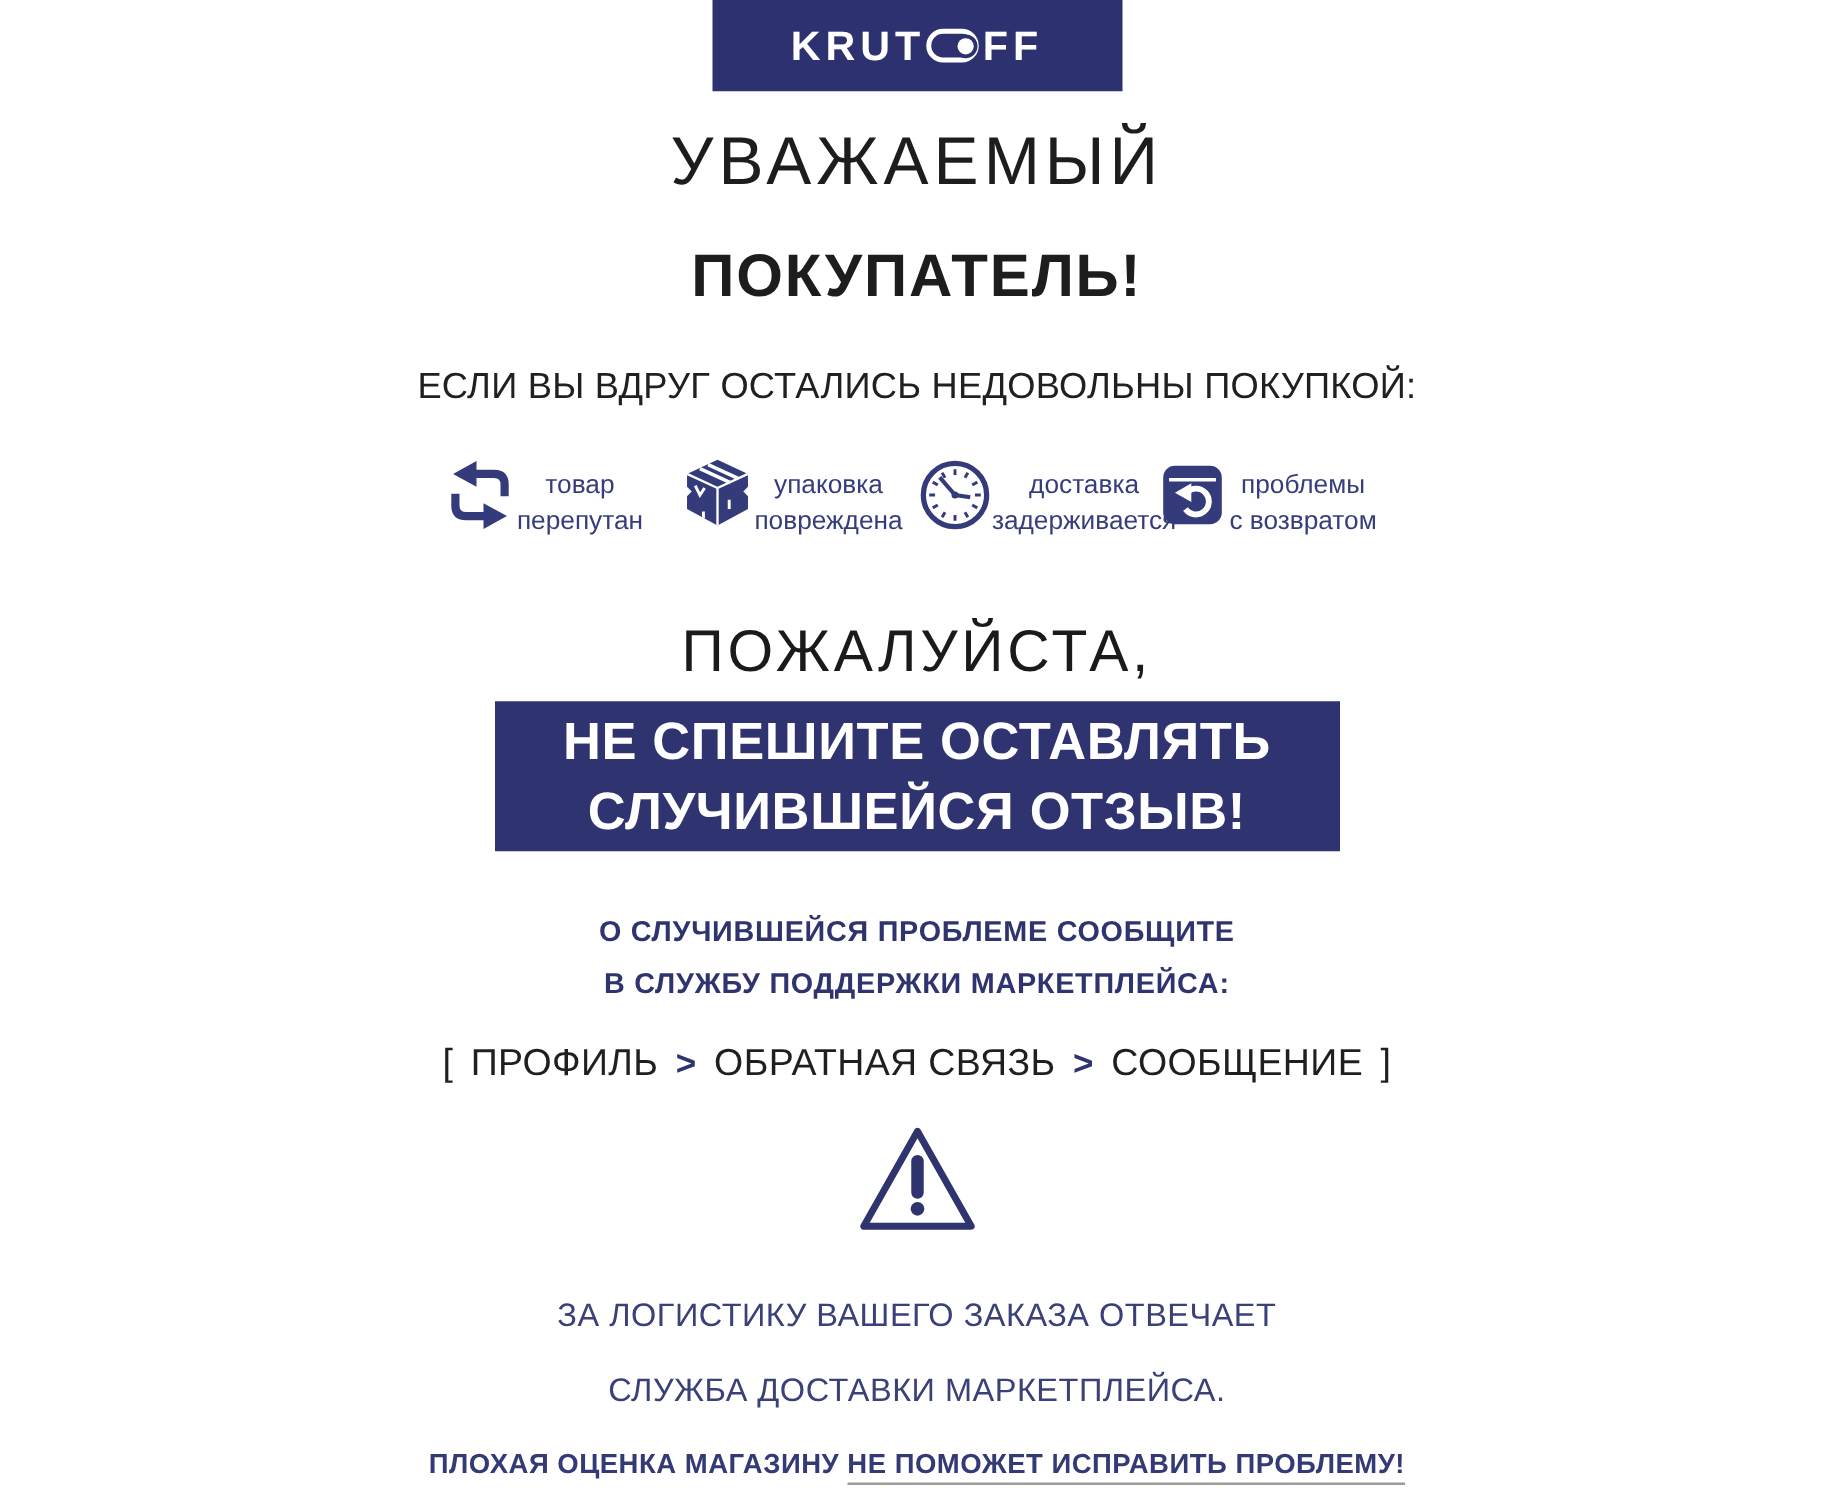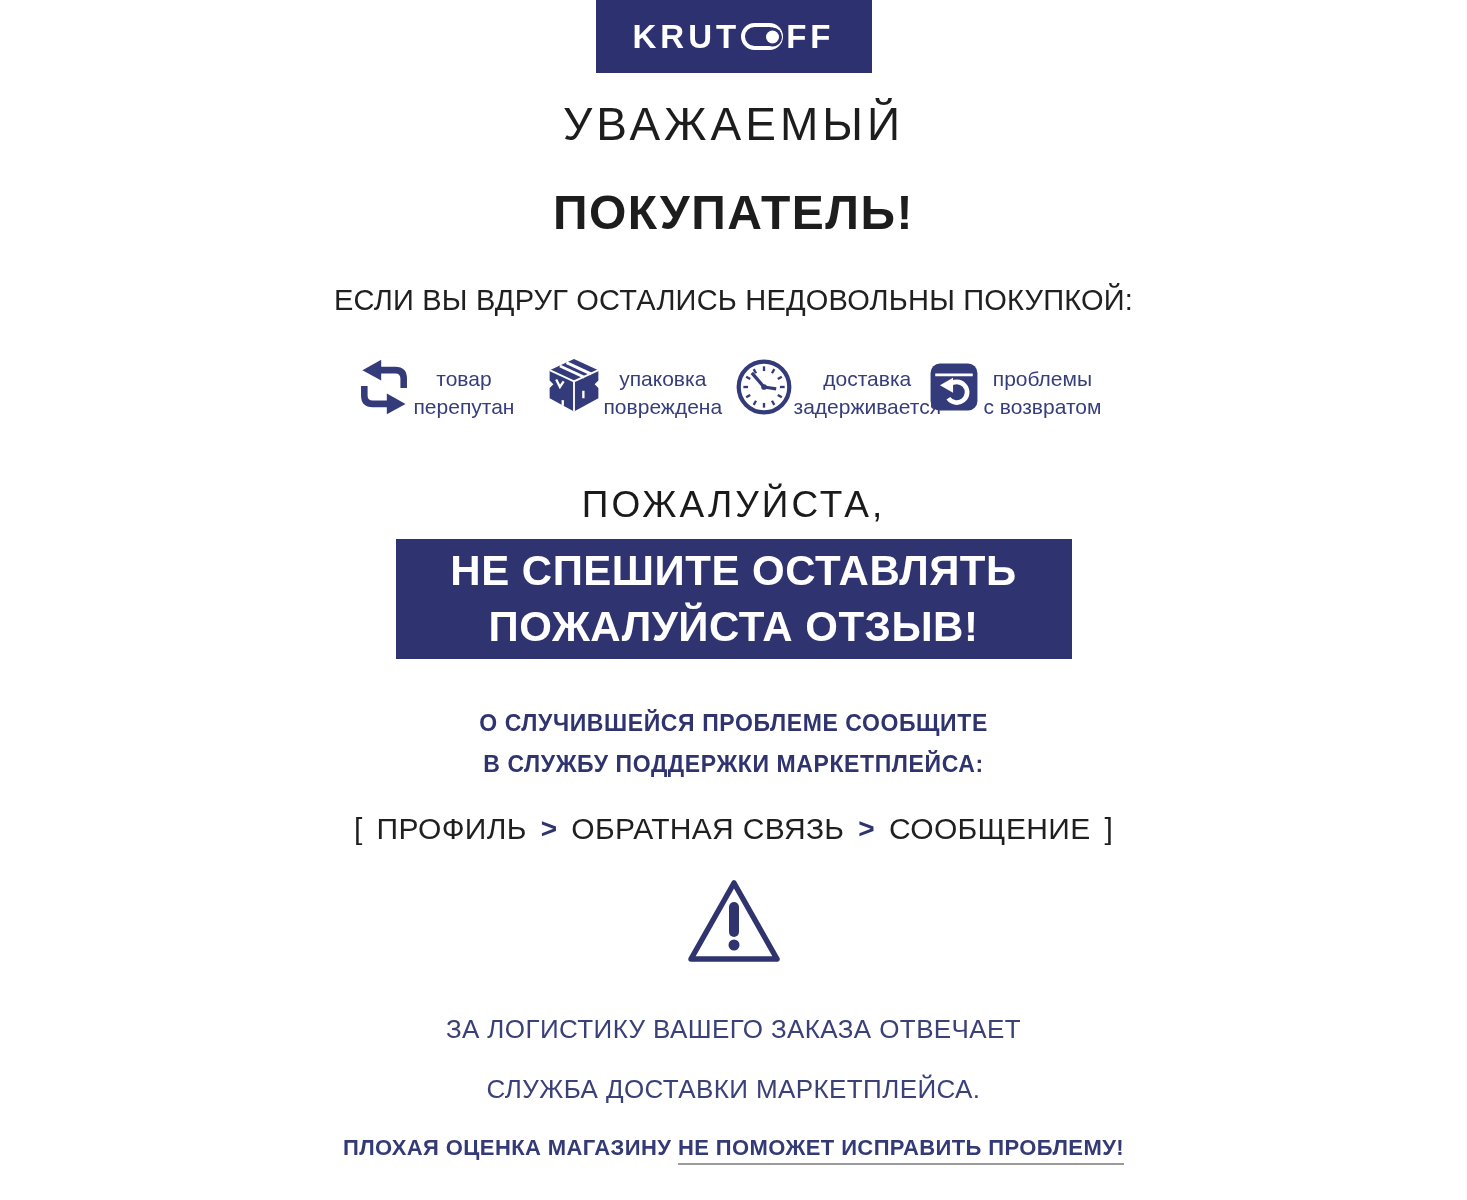--- a/index.html
+++ b/index.html
@@ -9,21 +9,21 @@
     width: 1467px;
     height: 1200px;
     margin: 0 auto;
     background: #ffffff;
     overflow: hidden;
     font-family: "Liberation Sans", "DejaVu Sans", sans-serif;
     text-align: center;
   }
   
   .logo-bar {
-    width: 276px;
+    width: 328px;
     height: 73px;
     margin: 0 auto;
     background: #2e3170;
     display: flex;
     align-items: center;
     justify-content: center;
     text-align: right;
   }
   .logo-text {
     display: inline-flex;
@@ -50,21 +50,21 @@
     width: 13px;
     height: 13px;
     transform: translateY(-50%);
     background: #ffffff;
     border-radius: 50%;
     box-shadow: 0 0 0 3px #2e3170;
   }
   
   .greeting { margin-top: 25px; color: #1d1d1d; }
   .greeting-light {
-    font-size: 46px;
+    font-size: 54px;
     font-weight: 400;
     letter-spacing: 4px;
     line-height: 1.15;
   }
   .greeting-bold {
     font-size: 48px;
     font-weight: 800;
     letter-spacing: 1.5px;
     line-height: 1.15;
     margin-top: 34px;
@@ -91,21 +91,21 @@
   .issue-icon { height: 64px; display: flex; align-items: flex-end; color: #343b7a; }
   .issue-label {
     margin-top: 12px;
     font-size: 21px;
     line-height: 1.35;
     color: #363d7b;
   }
   
   .plea-lead {
     margin-top: 62px;
-    font-size: 37px;
+    font-size: 47px;
     font-weight: 400;
     letter-spacing: 3px;
     color: #1a1a1a;
   }
   .banner {
     margin: 13px auto 0;
     width: 676px;
     height: 120px;
     background: #2f336f;
     color: #ffffff;
@@ -263,21 +263,21 @@
         <div>проблемы</div>
         <div>с возвратом</div>
       </div>
     </div>
 
   </div>
 
   <div class="plea-lead">ПОЖАЛУЙСТА,</div>
   <div class="banner">
     <div class="banner-line">НЕ СПЕШИТЕ ОСТАВЛЯТЬ</div>
-    <div class="banner-line">ПОЖАЛУЙСТА ОТЗЫВ!</div>
+    <div class="banner-line">СЛУЧИВШЕЙСЯ ОТЗЫВ!</div>
   </div>
 
   <div class="support">
     <div>О СЛУЧИВШЕЙСЯ ПРОБЛЕМЕ СООБЩИТЕ</div>
     <div>В СЛУЖБУ ПОДДЕРЖКИ МАРКЕТПЛЕЙСА:</div>
   </div>
 
   <div class="path-line">
     <span>[</span>
     <span>ПРОФИЛЬ</span>

